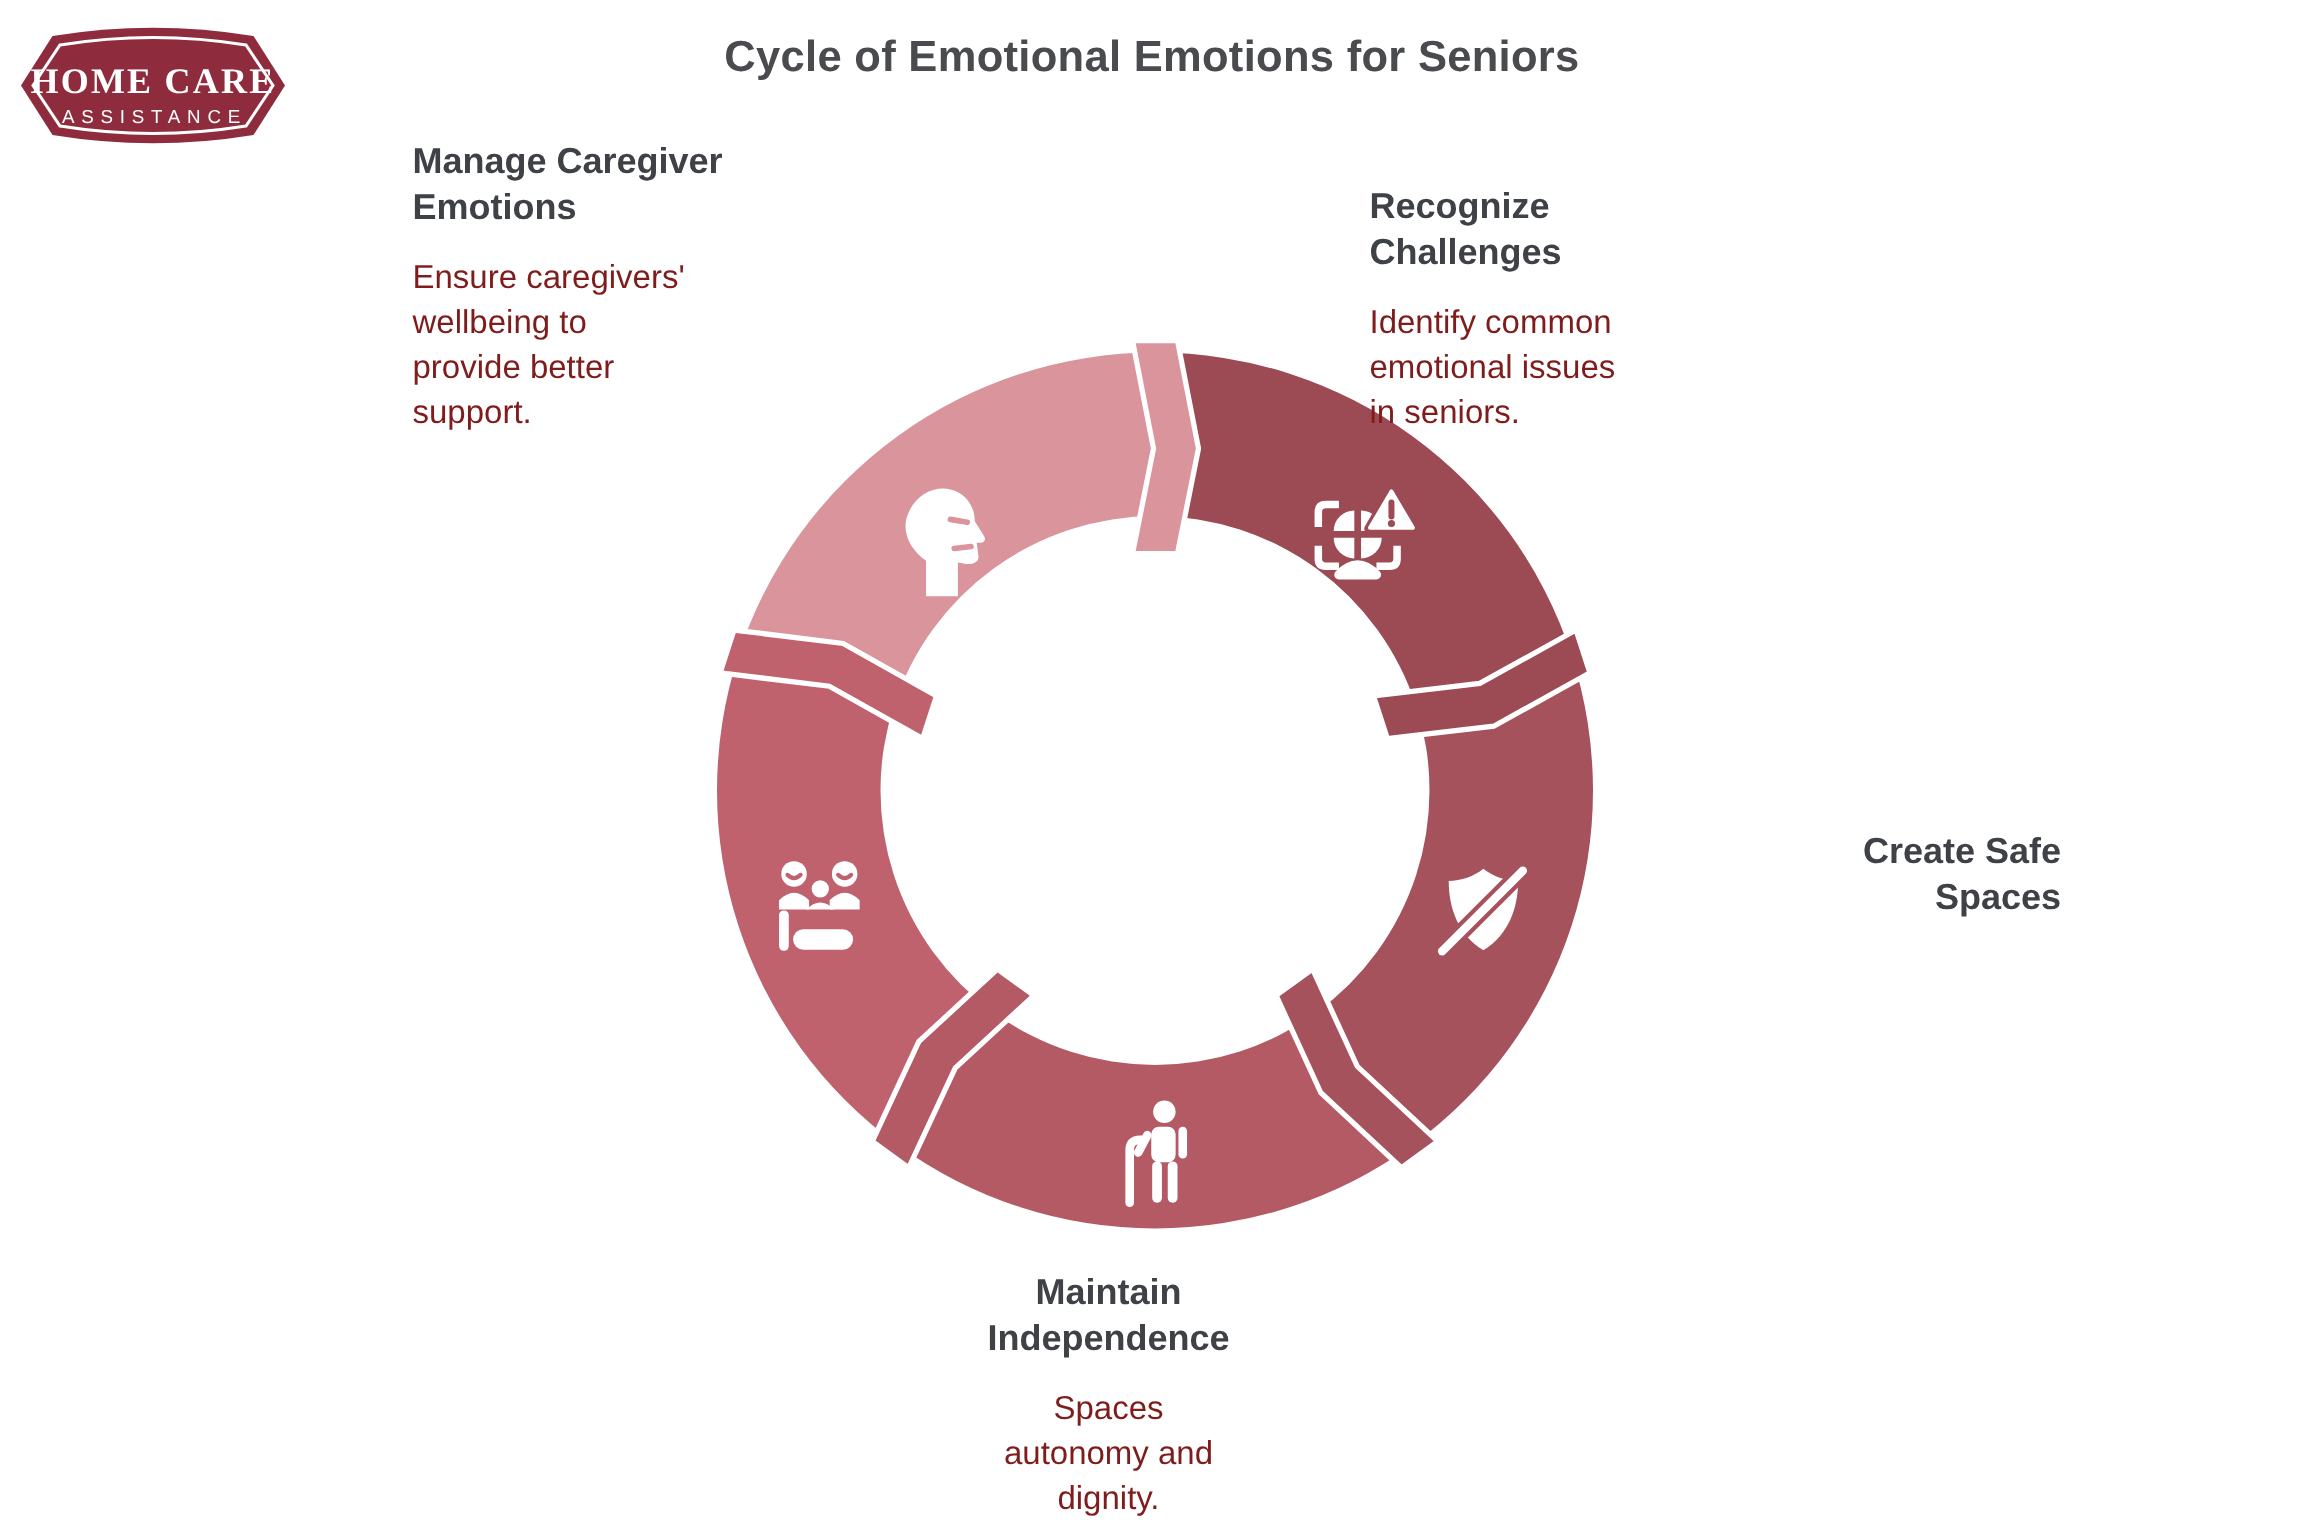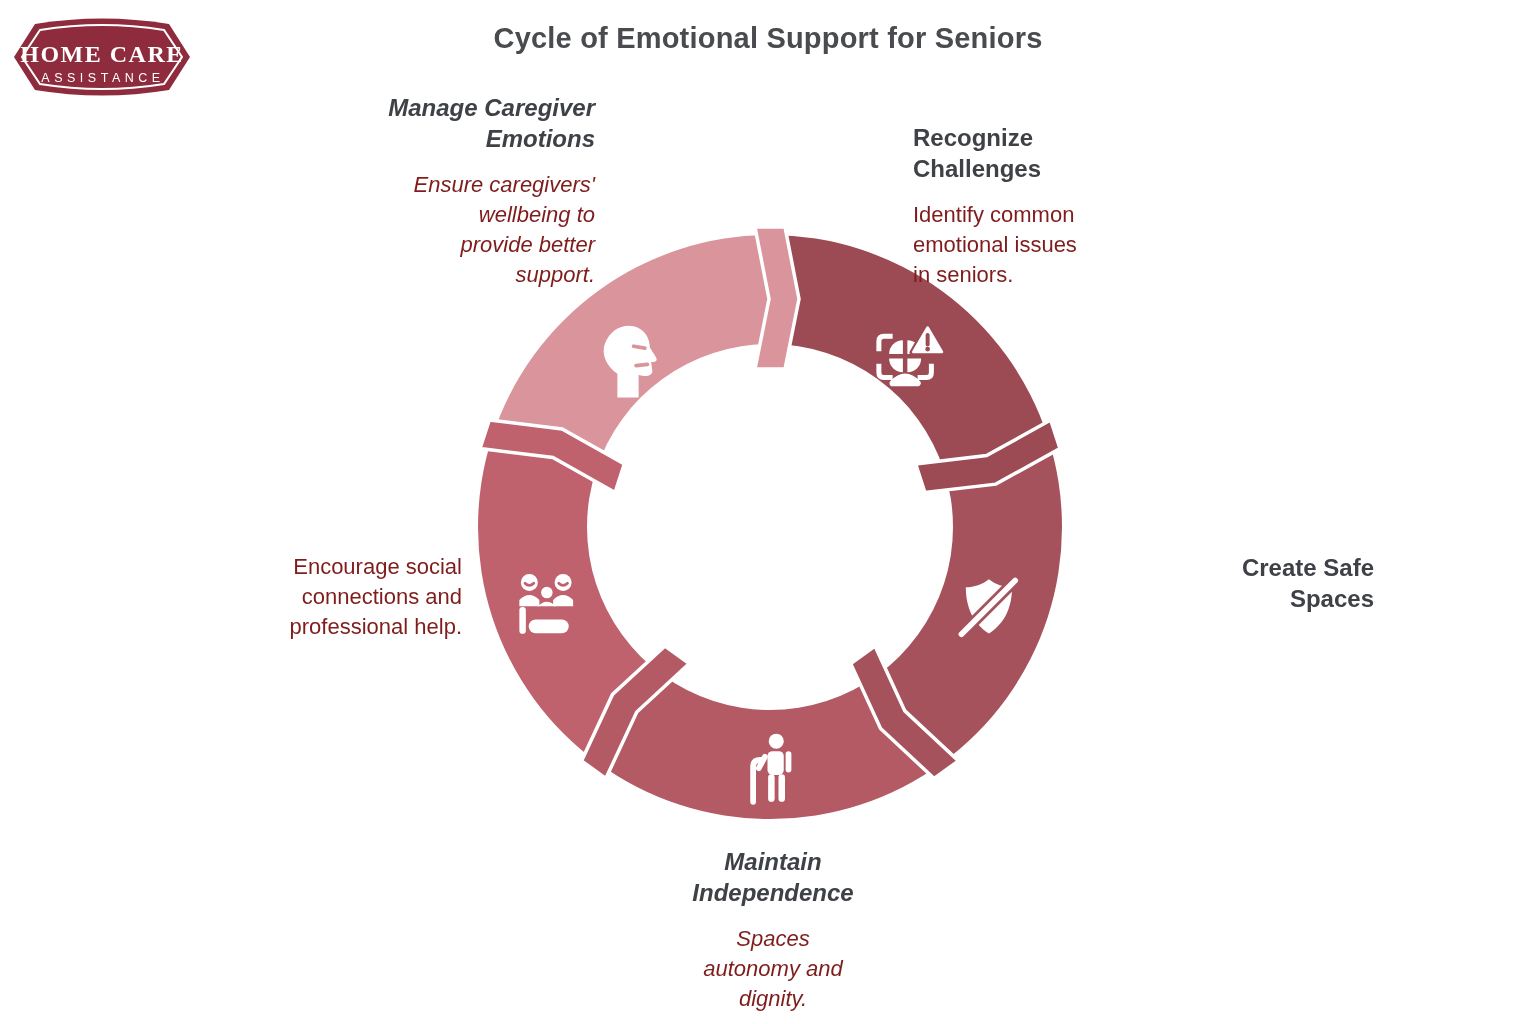--- a/index.html
+++ b/index.html
@@ -15,37 +15,37 @@
   #cycle-svg{position:absolute;top:0;left:0;}
   .label{position:absolute;}
   .label h2{
     font-size:24px;line-height:31px;font-weight:bold;color:#3e4146;
     margin:0 0 16px 0;white-space:pre-line;
   }
   .label p{
     font-size:22px;line-height:30px;color:#7f1d1d;
     margin:0;white-space:pre-line;
   }
-  .label-manage{top:92px;right:941px;width:320px;text-align:right;font-style:italic;}
+  .label-manage{top:92px;right:941px;width:320px;}
   .label-recognize{top:122px;left:913px;width:300px;text-align:left;}
   .label-create{top:552px;left:1074px;width:300px;text-align:right;}
-  .label-maintain{top:846px;left:623px;width:300px;text-align:center;font-style:italic;}
+  .label-maintain{top:846px;left:589px;width:300px;text-align:center;}
   .label-build{top:552px;right:1074px;width:320px;text-align:right;}
 </style>
 </head>
 <body>
 
 <svg class="logo" viewBox="0 0 184 97">
   <path d="M 4,48 L 25,15 Q 92,4 159,15 L 180,48 L 159,81 Q 92,92 25,81 Z" fill="#8e2c3e"></path>
   <path d="M 12,48 L 30,21 Q 92,11 154,21 L 172,48 L 154,75 Q 92,85 30,75 Z" fill="none" stroke="#ffffff" stroke-width="2"></path>
   <text x="92" y="53" text-anchor="middle" fill="#ffffff" font-family="Liberation Serif, serif" font-size="24" font-weight="bold" letter-spacing="1.5">HOME CARE</text>
   <text x="93" y="73" text-anchor="middle" fill="#ffffff" font-family="Liberation Sans, sans-serif" font-size="12.5" letter-spacing="4.5">ASSISTANCE</text>
 </svg>
 
-<h1 class="page-title">Cycle of Emotional Support for Seniors</h1>
+<h1 class="page-title">Cycle of Emotional Emotions for Seniors</h1>
 
 <svg id="cycle-svg" width="1536" height="1024" viewBox="0 0 1536 1024">
     <path d="M770,235 A292,292 0 0 1 1047.7085027581847,436.76703764251533 L944.043342482013,470.4498900293846 A183,183 0 0 0 770,344 Z" fill="#9c4a53"></path>
     <path d="M1047.7085027581847,436.76703764251533 A292,292 0 0 1 941.6332936694022,763.2329623574847 L877.5647011695226,675.0501099706154 A183,183 0 0 0 944.043342482013,470.4498900293846 Z" fill="#a5525d"></path>
     <path d="M941.6332936694022,763.2329623574847 A292,292 0 0 1 598.3667063305979,763.2329623574847 L662.4352988304774,675.0501099706154 A183,183 0 0 0 877.5647011695226,675.0501099706154 Z" fill="#b35a64"></path>
     <path d="M598.3667063305979,763.2329623574847 A292,292 0 0 1 492.29149724181514,436.7670376425154 L595.9566575179869,470.4498900293847 A183,183 0 0 0 662.4352988304774,675.0501099706154 Z" fill="#bf626e"></path>
     <path d="M492.29149724181514,436.7670376425154 A292,292 0 0 1 769.9999999999999,235 L770,344 A183,183 0 0 0 595.9566575179869,470.4498900293847 Z" fill="#d9949c"></path>
     <path d="M-15,-300 L15,-300 L29,-228 L15,-158 L-15,-158 L-1,-228 Z" fill="#d9949c" stroke="#ffffff" stroke-width="3.5" stroke-linejoin="miter" transform="translate(770,527) rotate(0)"></path>
     <path d="M-15,-300 L15,-300 L29,-228 L15,-158 L-15,-158 L-1,-228 Z" fill="#9c4a53" stroke="#ffffff" stroke-width="3.5" stroke-linejoin="miter" transform="translate(770,527) rotate(72)"></path>
     <path d="M-15,-300 L15,-300 L29,-228 L15,-158 L-15,-158 L-1,-228 Z" fill="#a5525d" stroke="#ffffff" stroke-width="3.5" stroke-linejoin="miter" transform="translate(770,527) rotate(144)"></path>
@@ -116,23 +116,20 @@
 Spaces</h2>
 </div>
 <div class="label label-maintain">
   <h2>Maintain
 Independence</h2>
   <p>Spaces
 autonomy and
 dignity.</p>
 </div>
 <div class="label label-build">
-  <p>Encourage social
-connections and
-professional help.</p>
 </div>
 <div class="label label-manage">
   <h2>Manage Caregiver
 Emotions</h2>
   <p>Ensure caregivers'
 wellbeing to
 provide better
 support.</p>
 </div>
 

